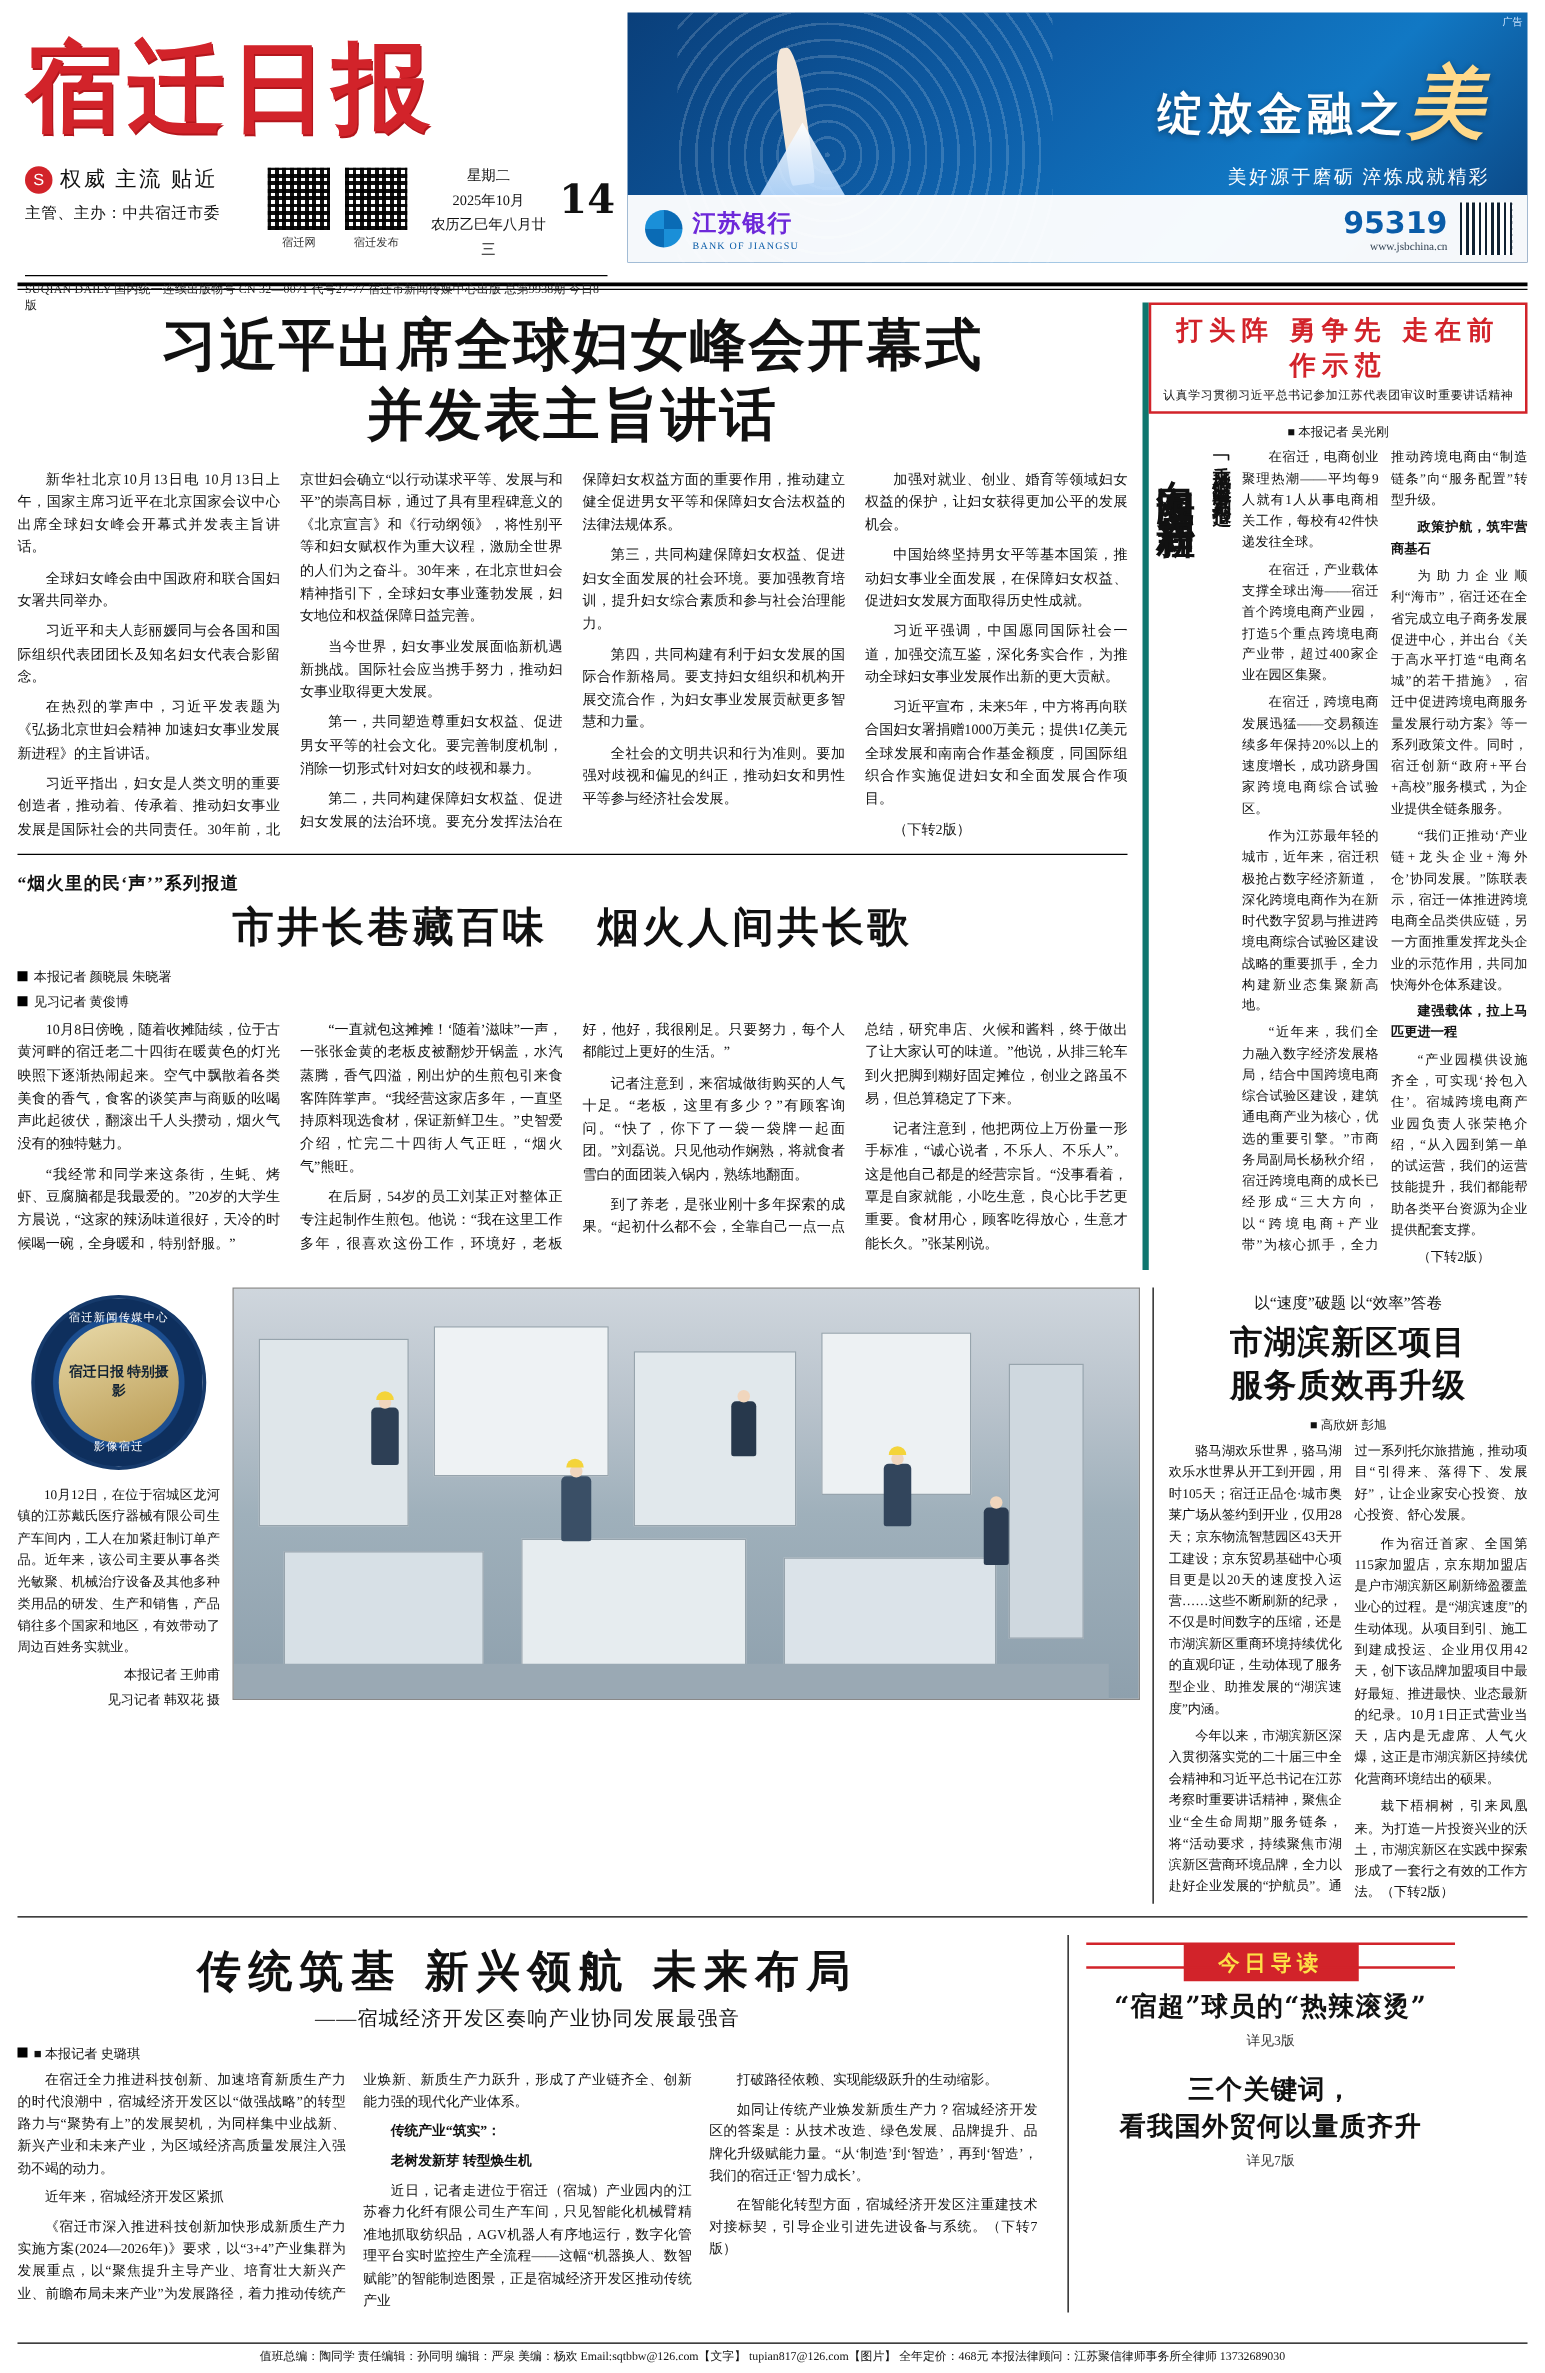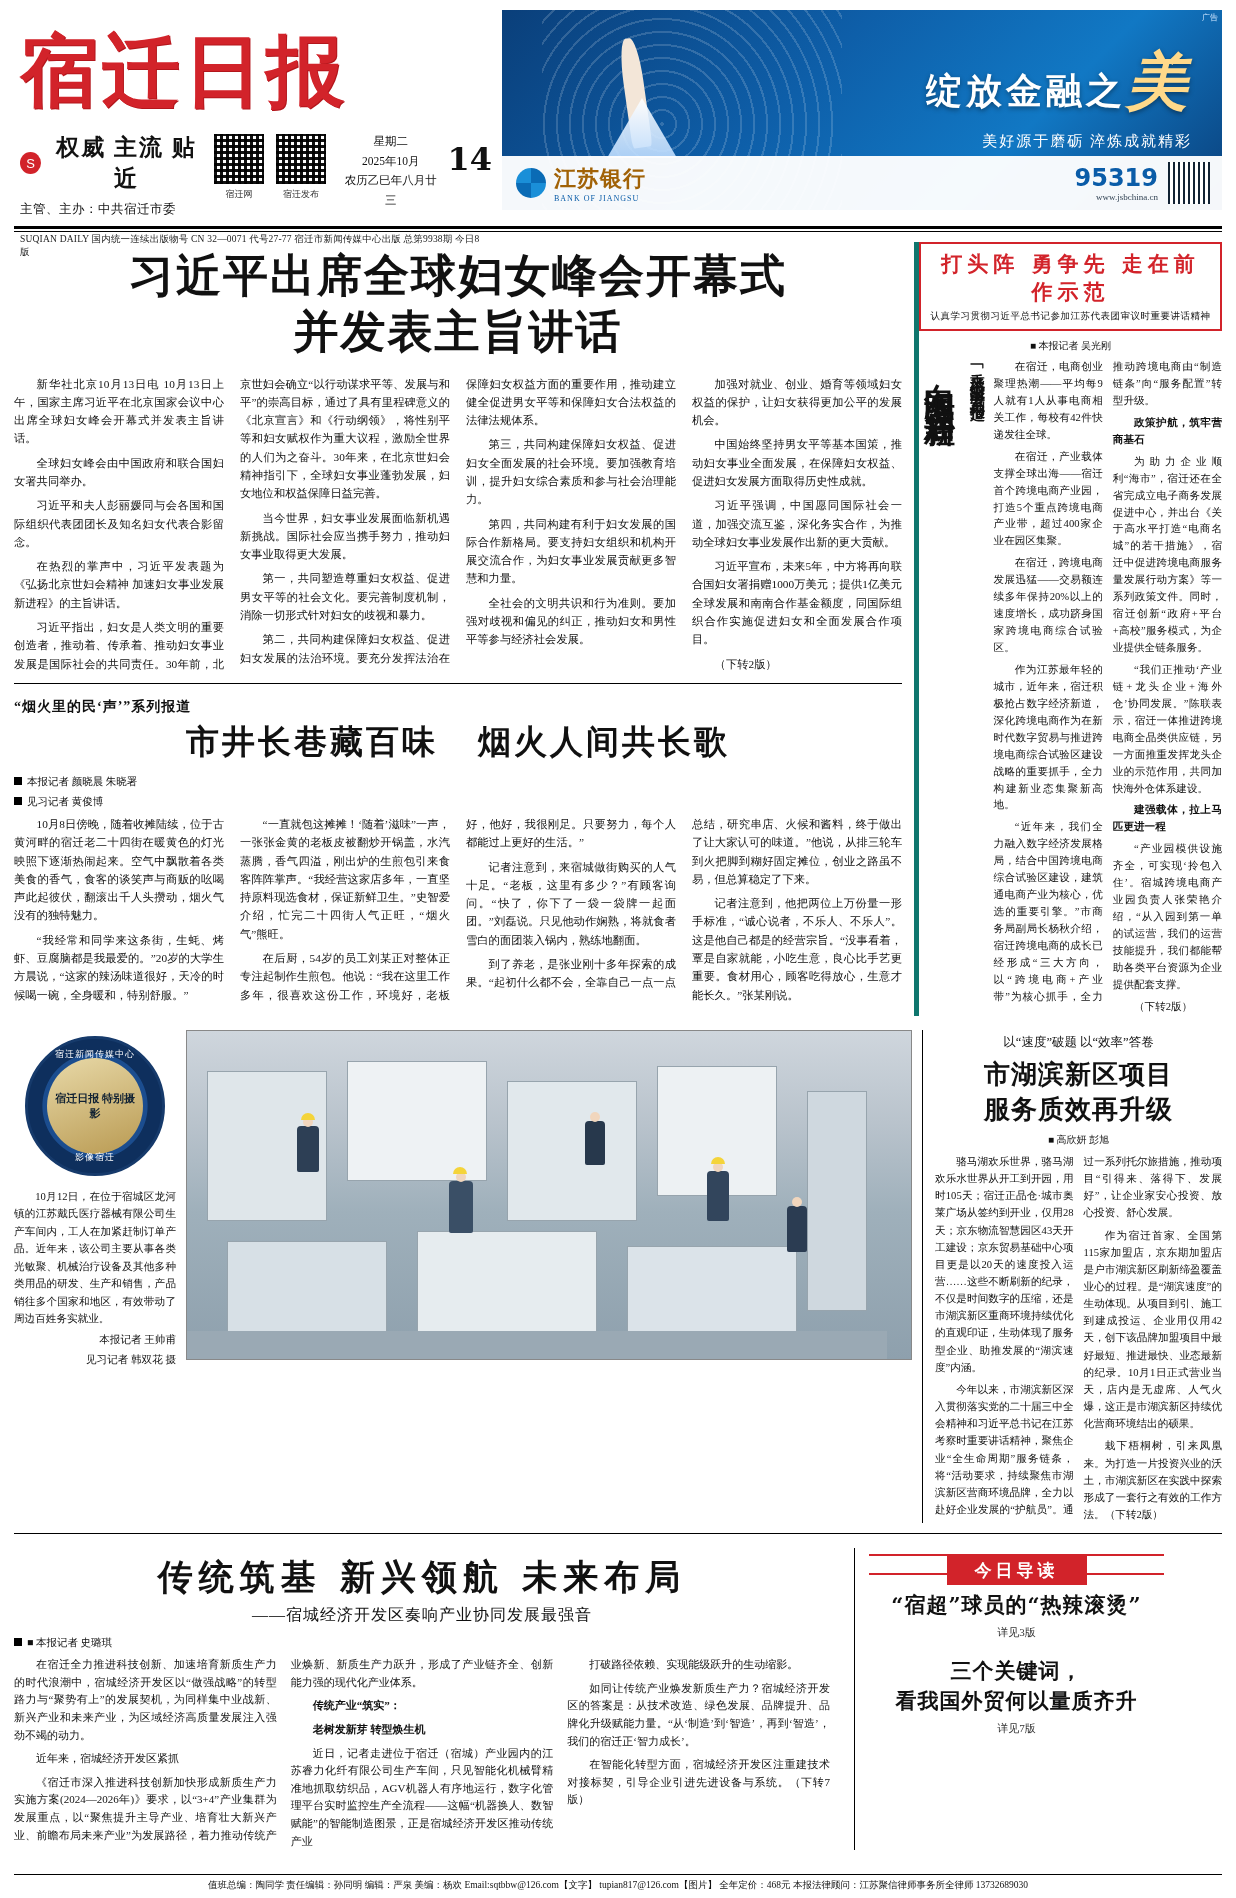--- a/index.html
+++ b/index.html
@@ -30,21 +30,21 @@
   }
   .mast-sub { display:flex; align-items:flex-start; margin-top:22px; margin-left:6px; }
   .mast-sub-left { width:190px; }
   .slogan-row { display:flex; align-items:center; gap:6px; }
   .slogan-logo {
     width:22px;height:22px;border-radius:50%;
     background:#d2232a;color:#fff;font-size:13px;
     display:flex;align-items:center;justify-content:center;
     font-family:"Liberation Sans", sans-serif;
   }
-  .slogan { font-size:23px; font-weight:bold; letter-spacing:2px;text-align:center; }
+  .slogan { font-size:17px; font-weight:normal; letter-spacing:2px;text-align:center; }
   .org { font-size:12.5px; margin-top:7px; letter-spacing:.5px; }
   .qr-group { display:flex; gap:8px; margin-left:6px; }
   .qr { width:54px; }
   .qr-img {
     width:54px;height:54px;
     background:
       repeating-linear-gradient(90deg,#111 0 3px,#fff 3px 6px),
       repeating-linear-gradient(0deg,#111 0 3px,#fff 3px 6px);
     background-blend-mode:multiply;
     border:2px solid #fff;
@@ -90,21 +90,21 @@
   .ad-sub { font-size:15px; letter-spacing:2px; margin-top:8px; }
   .ad-bottom {
     position:absolute; left:0; right:0; bottom:0; height:54px;
     background:rgba(255,255,255,.96); display:flex; align-items:center; color:#123;
   }
   .bank-logo { display:flex; align-items:center; margin-left:14px; gap:8px; }
   .bank-mark {
     width:30px;height:30px;border-radius:50%;
     background:conic-gradient(#0a6bb5 0 25%, #1a8fd8 25% 50%, #0a6bb5 50% 75%, #1a8fd8 75% 100%);
   }
-  .bank-cn { font-size:22px; font-weight:bold; color:#a16207; letter-spacing:1px; }
+  .bank-cn { font-size:19px; font-weight:bold; color:#6d28d9; letter-spacing:1px; }
   .bank-en { font-size:8px; color:#0a5ca8; letter-spacing:1px; }
   .ad-phone { margin-left:auto; margin-right:10px; text-align:right; }
   .phone-num { font-size:24px; font-weight:bold; color:#0a5ca8; font-family:"DejaVu Sans",sans-serif; }
   .phone-url { font-size:9px; color:#345; }
   .ad-qr {
     width:42px;height:42px;margin-right:12px;
     background:
       repeating-linear-gradient(90deg,#123 0 2px,#fff 2px 5px),
       repeating-linear-gradient(0deg,#123 0 2px,#fff 2px 5px);
   }
@@ -197,21 +197,21 @@
   .b-head {
     font-family:"DejaVu Serif",serif; font-weight:bold; font-size:35px;
     letter-spacing:6px; text-align:center; margin:6px 0 4px;
   }
   .b-sub { font-size:16px; text-align:center; margin-bottom:10px; letter-spacing:1px; }
   .cols3 { column-count:3; column-gap:14px; font-size:11px; line-height:1.6; text-align:justify; }
   .cols3 p { margin:0 0 6px; text-indent:2em; }
   .b-quote { font-weight:bold; }
 
   .today-label {
-    background:#d2232a; color:#ffffff; text-align:center; font-weight:bold;
+    background:#d2232a; color:#fde047; text-align:center; font-weight:bold;
     font-size:17px; letter-spacing:4px; padding:3px 0; width:140px; margin:0 auto;
     font-family:"DejaVu Serif",serif;
   }
   .today-rule { height:2px; background:#d2232a; margin-top:-12px; }
   .today-item { text-align:center; margin-top:16px; }
   .today-item .t1 { font-size:21px; font-weight:bold; font-family:"DejaVu Serif",serif; letter-spacing:1px;text-align:center; }
   .today-item .t2 { font-size:21px; font-weight:bold; font-family:"DejaVu Serif",serif; letter-spacing:1px; line-height:1.4; }
   .today-page { font-size:11px; color:#333; margin-top:6px; }
 
   

